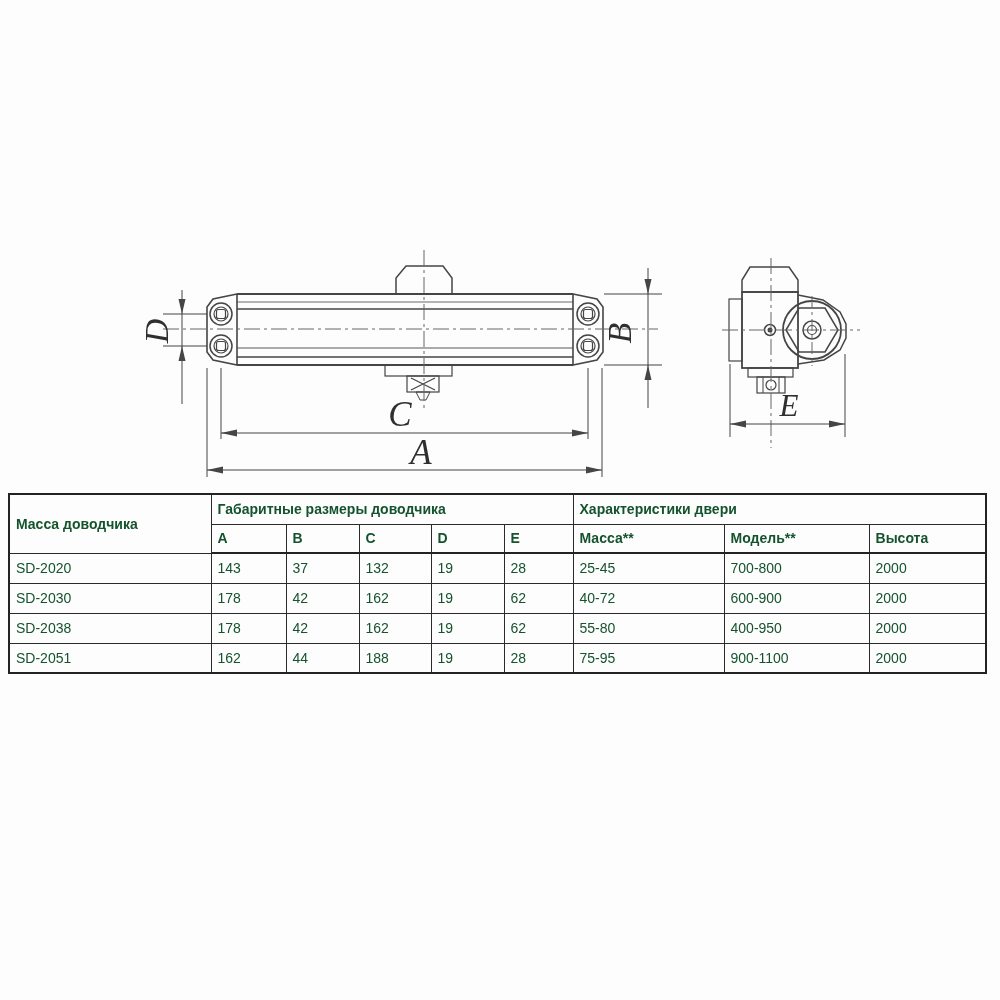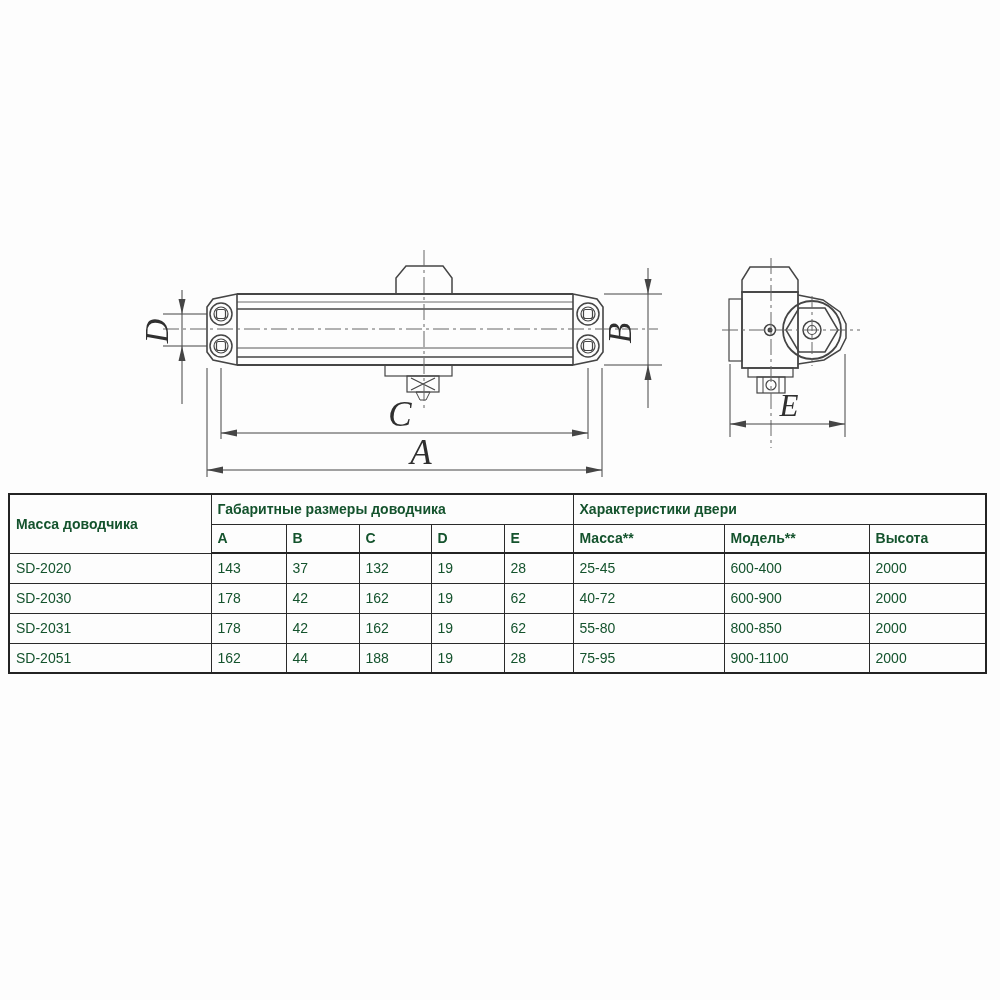--- a/index.html
+++ b/index.html
@@ -177,43 +177,43 @@
     </thead>
     <tbody>
       <tr>
         <td>SD-2020</td>
         <td>143</td>
         <td>37</td>
         <td>132</td>
         <td>19</td>
         <td>28</td>
         <td>25-45</td>
-        <td>600-400</td>
+        <td>700-800</td>
         <td>2000</td>
       </tr>
       <tr>
         <td>SD-2030</td>
         <td>178</td>
         <td>42</td>
         <td>162</td>
         <td>19</td>
         <td>62</td>
         <td>40-72</td>
         <td>600-900</td>
         <td>2000</td>
       </tr>
       <tr>
-        <td>SD-2031</td>
+        <td>SD-2038</td>
         <td>178</td>
         <td>42</td>
         <td>162</td>
         <td>19</td>
         <td>62</td>
         <td>55-80</td>
-        <td>800-850</td>
+        <td>400-950</td>
         <td>2000</td>
       </tr>
       <tr>
         <td>SD-2051</td>
         <td>162</td>
         <td>44</td>
         <td>188</td>
         <td>19</td>
         <td>28</td>
         <td>75-95</td>

